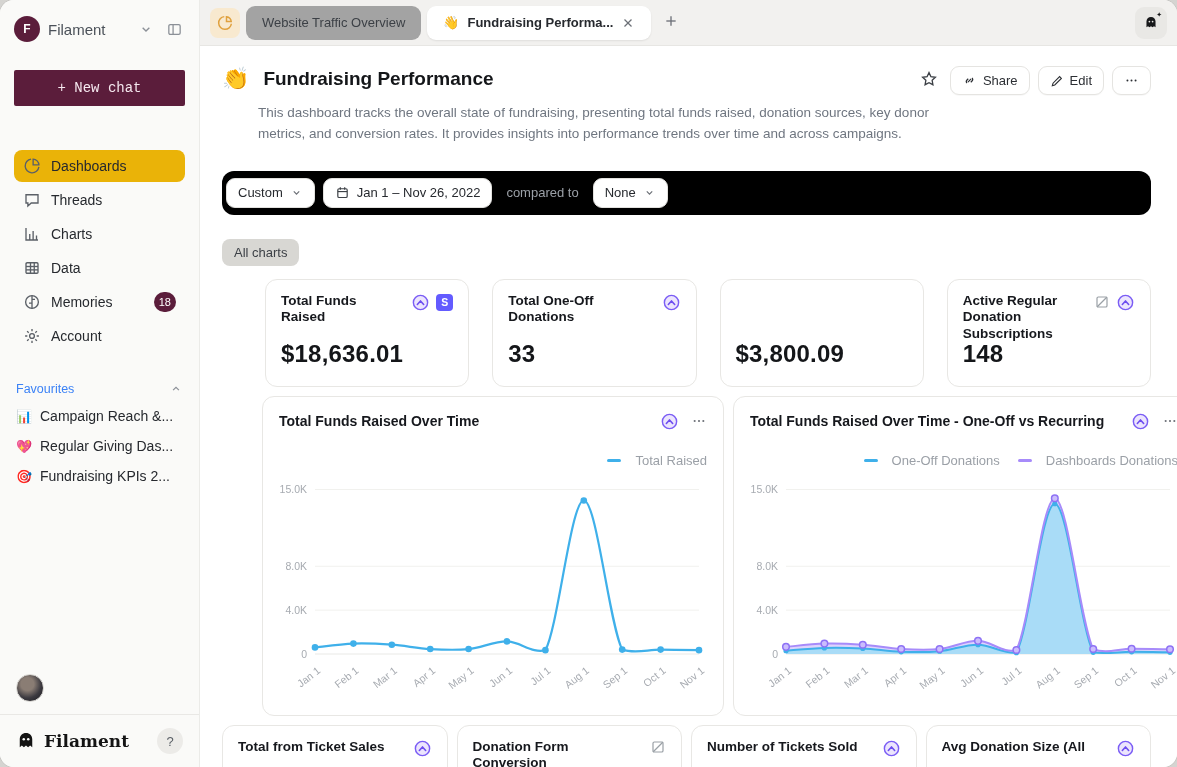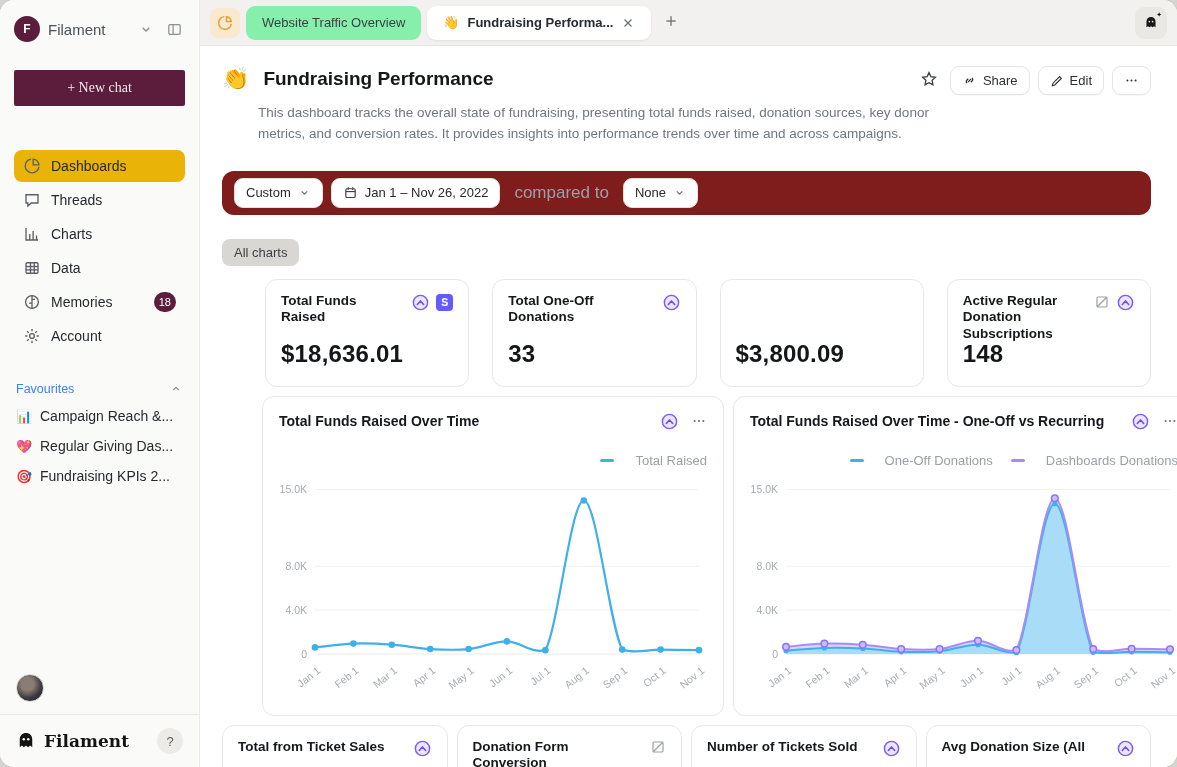--- a/index.html
+++ b/index.html
@@ -6,21 +6,21 @@
   html,body { width:1177px; height:767px; overflow:hidden; }
   body { background:#d5d4d1; font-family:"Liberation Sans","DejaVu Sans",sans-serif; color:#1c1e21; }
   .window { position:absolute; inset:0; border-radius:14px; overflow:hidden; display:flex; background:#fff; box-shadow:0 0 0 1px #c9c8c5; }
 
   
   .sidebar { width:200px; flex:0 0 200px; background:#fafaf8; border-right:1px solid #ebebe8; display:flex; flex-direction:column; padding:14px 14px 0 14px; }
   .ws-header { display:flex; align-items:center; gap:8px; height:30px; }
   .ws-logo { width:26px; height:26px; border-radius:50%; background:var(--brand,#5b1d3b); color:#fff; font-size:12px; font-weight:bold; display:flex; align-items:center; justify-content:center; }
   .ws-name { font-size:15px; color:#4b5159; flex:1; }
   .icon-btn { background:none; border:none; color:#8b9097; cursor:pointer; display:flex; align-items:center; justify-content:center; padding:2px; }
-  .new-chat { margin-top:26px; height:36px; width:100%; border:none; border-radius:2px; background:var(--brand,#5b1d3b); color:#f6e8ef; font-size:14px; cursor:pointer; font-family:Liberation Serif, serif; }
+  .new-chat { margin-top:26px; height:36px; width:100%; border:none; border-radius:2px; background:var(--brand,#5b1d3b); color:#f6e8ef; font-size:14px; cursor:pointer; font-family:Liberation Mono, monospace; }
   .nav { margin-top:44px; display:flex; flex-direction:column; gap:2px; }
   .nav-item { display:flex; align-items:center; gap:10px; height:32px; padding:0 9px; border-radius:8px; font-size:14px; color:#26292e; cursor:pointer; }
   .nav-item.active { background:#eab308; }
   .nav-item .nicon { width:18px; height:18px; color:#5b6067; flex:0 0 18px; }
   .nav-item .nlabel { flex:1; }
   .nav-badge { min-width:20px; height:20px; border-radius:10px; background:var(--brand,#5b1d3b); color:#fff; font-size:11px; display:flex; align-items:center; justify-content:center; padding:0 5px; }
   .fav-header { margin-top:30px; display:flex; align-items:center; justify-content:space-between; padding:0 2px; color:#3b82f6; font-size:12.5px; }
   .fav-list { margin-top:12px; display:flex; flex-direction:column; gap:14px; }
   .fav-item { display:flex; align-items:center; gap:7px; font-size:14px; color:#26292e; cursor:pointer; padding:0 2px; white-space:nowrap; overflow:hidden; }
   .fav-emoji { font-size:13px; width:17px; }
@@ -30,62 +30,62 @@
   .sb-footer { height:52px; display:flex; align-items:center; gap:8px; padding:0 2px; }
   .brand-ghost { width:20px; height:20px; color:#141414; }
   .brand-word { font-family:"DejaVu Serif","Liberation Serif",serif; font-weight:bold; font-size:17px; color:#141414; flex:1; }
   .help-btn { width:26px; height:26px; border-radius:50%; background:#ecebe8; border:none; color:#5b6067; font-size:13px; cursor:pointer; }
 
   
   .main { flex:1; display:flex; flex-direction:column; min-width:0; }
   .tabstrip { height:46px; background:#f2f1ef; border-bottom:1px solid #e7e6e3; display:flex; align-items:center; padding:0 10px; gap:6px; }
   .strip-icon-btn { width:30px; height:30px; border-radius:8px; background:#f8e9cf; border:none; color:#e0a13e; cursor:pointer; display:flex; align-items:center; justify-content:center; }
   .tab { height:34px; display:flex; align-items:center; gap:8px; padding:0 16px; border-radius:9px; font-size:13px; color:#3c4046; cursor:pointer; }
-  .tab.inactive { background:#86efac; }
+  .tab.inactive { background:#a3a3a3; }
   .tab.active { background:#fff; box-shadow:0 1px 2px rgba(0,0,0,.08); font-weight:bold; color:#26292e; }
   .tab-close { width:14px; height:14px; color:#6c7077; }
   .newtab-btn { width:28px; height:28px; border:none; background:none; color:#6c7077; cursor:pointer; }
   .strip-spacer { flex:1; }
   .assistant-btn { width:32px; height:32px; border-radius:9px; background:#e9e8e5; border:none; cursor:pointer; display:flex; align-items:center; justify-content:center; position:relative; color:#17181a; }
   .assistant-spark { position:absolute; top:4px; right:5px; font-size:7px; color:#17181a; }
 
   .content { flex:1; overflow:hidden; padding:20px 26px 0 22px; background:#fff; }
   .page-header { display:flex; align-items:flex-start; }
   .title-wrap { display:flex; align-items:center; gap:14px; }
   .title-emoji { font-size:22px; }
   .page-title { font-size:19px; font-weight:bold; color:#141619; }
   .header-actions { margin-left:auto; display:flex; align-items:center; gap:8px; }
   .pill-btn { height:29px; display:flex; align-items:center; gap:6px; padding:0 11px; background:#fff; border:1px solid #e5e4e1; border-radius:9px; font-size:13px; color:#2c2f34; cursor:pointer; font-family:inherit; box-shadow:0 1px 1px rgba(0,0,0,.03); }
   .star-btn { border:none; background:none; color:#3c4046; cursor:pointer; padding:4px; }
   .page-desc { margin:8px 0 0 36px; font-size:13.5px; line-height:1.55; color:#6f7680; max-width:690px; }
 
-  .filter-bar { margin-top:26px; background:#7f1d1d; border-radius:12px; padding:7px 12px; display:flex; align-items:center; gap:8px; }
+  .filter-bar { margin-top:26px; background:#000000; border-radius:12px; padding:7px 4px; display:flex; align-items:center; gap:8px; }
   .filter-pill { height:30px; background:#fff; border:1px solid #e2e1de; border-radius:9px; display:flex; align-items:center; gap:7px; padding:0 11px; font-size:13px; color:#26292e; cursor:pointer; box-shadow:0 1px 1px rgba(0,0,0,.03); }
-  .compared-label { font-size:17px; color:#9ba0a7; margin:0 6px; }
+  .compared-label { font-size:13px; color:#9ba0a7; margin:0 6px; }
 
   .chip { display:inline-flex; margin-top:24px; background:#d8d7d3; border-radius:8px; padding:6px 12px; font-size:13px; color:#3c4046; cursor:pointer; }
 
   .kpi-grid { margin-top:13px; display:grid; grid-template-columns:repeat(4,1fr); gap:23px;padding-left:43px; }
   .card { background:#fff; border:1px solid #e8e7e4; border-radius:12px; padding:13px 15px; }
   .kpi-card { height:108px; position:relative; }
   .kpi-title-row { display:flex; align-items:flex-start; gap:8px; }
   .kpi-title { font-size:13.5px; font-weight:bold; color:#16181d; line-height:1.22; flex:1; padding-right:4px; }
   .kpi-icons { display:flex; align-items:center; gap:6px; flex:0 0 auto; }
   .metric-icon { width:19px; height:19px; }
   .stripe-badge { width:17px; height:17px; border-radius:4px; background:var(--stripe,#635bff); color:#fff; font-size:10.5px; font-weight:bold; display:flex; align-items:center; justify-content:center; }
   .nochart-icon { width:16px; height:16px; color:#9aa0a6; }
   .kpi-value { position:absolute; left:15px; bottom:18px; font-size:24px; font-weight:bold; color:#141619; letter-spacing:.2px; }
 
   .charts-grid { margin-top:9px; display:grid; grid-template-columns:1fr 1fr; gap:9px;padding-left:40px; }
   .chart-card { height:320px; padding:15px 16px; }
   .chart-head { display:flex; align-items:center; }
   .chart-title { font-size:14px; font-weight:bold; color:#16181d; flex:1; }
   .chart-head-icons { display:flex; align-items:center; gap:12px; color:#6c7077; }
   .legend { margin-top:22px; display:flex; justify-content:flex-end; gap:18px; }
-  .legend-item { display:flex; align-items:center; gap:21px; font-size:13px; color:#9ba0a7; }
+  .legend-item { display:flex; align-items:center; gap:14px; font-size:13px; color:#9ba0a7; }
   .legend-swatch { width:14px; height:3px; border-radius:2px; background:#999; }
   .chart-svg-wrap { margin-top:6px; }
 
   .bottom-grid { margin-top:9px; display:grid; grid-template-columns:repeat(4,1fr); gap:9px; }
   .bottom-card { height:108px; }
   text { font-family:"Liberation Sans","DejaVu Sans",sans-serif; }
 </style>
 </head>
 <body>
 

